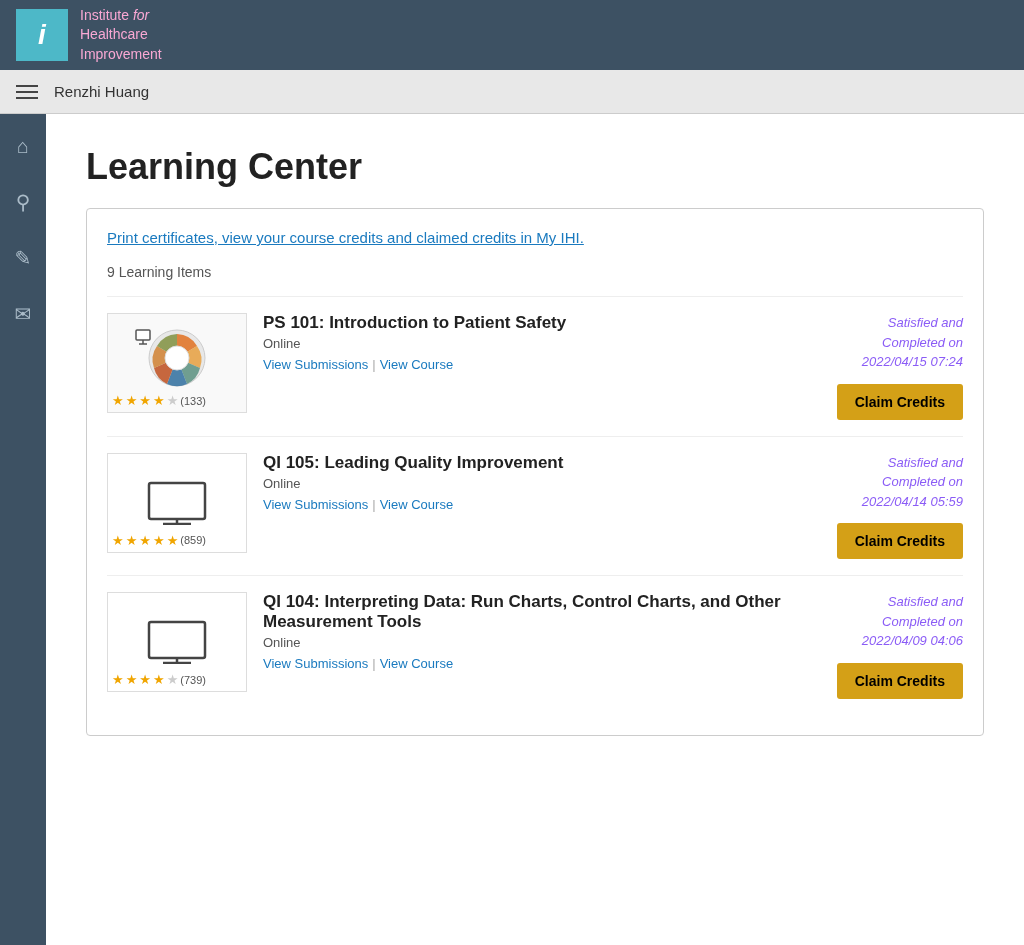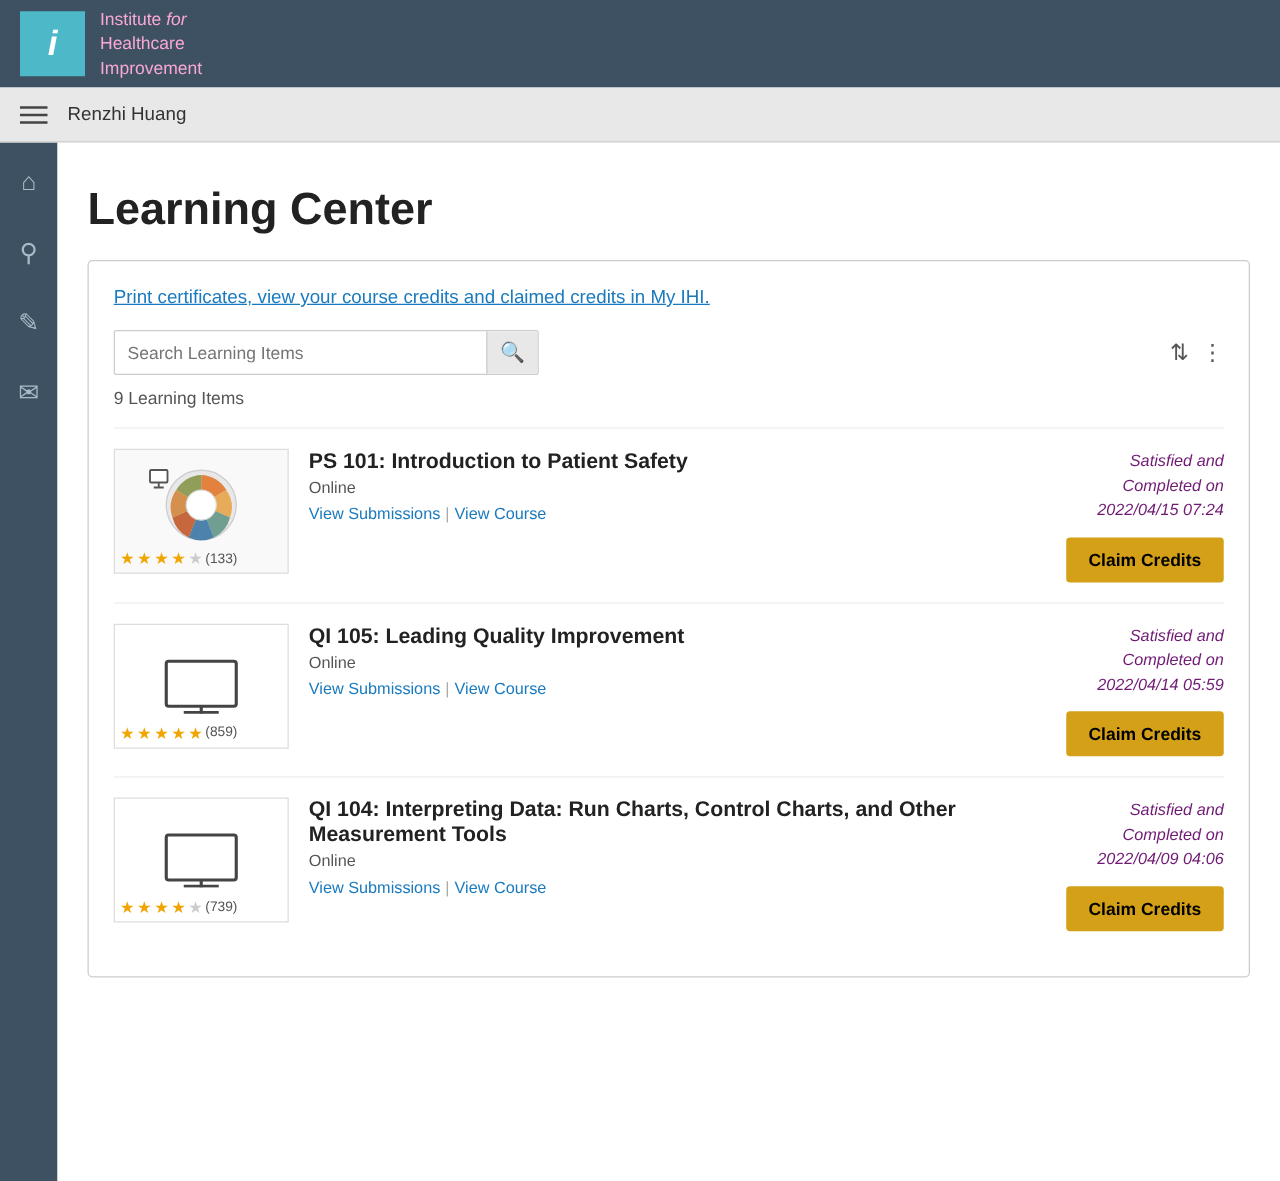--- a/index.html
+++ b/index.html
@@ -96,21 +96,21 @@
       align-items: center;
       justify-content: center;
       border-radius: 4px;
     }
 
     
     .main-content {
       flex: 1;
       background: white;
       overflow-y: auto;
-      padding: 32px 24px;
+      padding: 32px 40px;
     }
 
     .page-title {
       font-size: 36px;
       font-weight: 600;
       color: #222;
       margin-bottom: 20px;
     }
 
     
@@ -268,21 +268,21 @@
     .link-sep { color: #aaa; font-size: 13px; }
 
     .course-meta {
       text-align: right;
       flex-shrink: 0;
       min-width: 160px;
     }
     .completed-text {
       font-style: italic;
       font-size: 13px;
-      color: #701a75;
+      color: #8b5cf6;
       line-height: 1.5;
       margin-bottom: 12px;
     }
     .claim-btn {
       background: #d4a017;
       color: #000000;
       border: none;
       padding: 10px 18px;
       font-size: 14px;
       font-weight: bold;
@@ -335,30 +335,20 @@
 
   <div class="main-content">
 
     <h1 class="page-title">Learning Center</h1>
 
 
     <div class="content-box">
 
       <a class="cert-link">Print certificates, view your course credits and claimed credits in My IHI.</a>
 
-      <div class="search-row">
-        <div class="search-container">
-          <input class="search-input" type="text" placeholder="Search Learning Items" style="">
-          <button class="search-button">🔍</button>
-        </div>
-        <div class="search-tools">
-          <span class="sort-icon">⇅</span>
-          <span class="more-icon">⋮</span>
-        </div>
-      </div>
 
       <div class="items-count">9 Learning Items</div>
 
       <div class="course-item">
         <div class="course-thumbnail ps101-thumb">
 
           <svg class="circular-diagram" viewBox="0 0 90 75">
 
             <circle cx="45" cy="32" r="28" fill="#e8e8e8" stroke="#ccc" stroke-width="1"></circle>
             <path d="M45,32 L45,8 A24,24 0 0,1 65,20 Z" fill="#e07020" opacity="0.85"></path>

